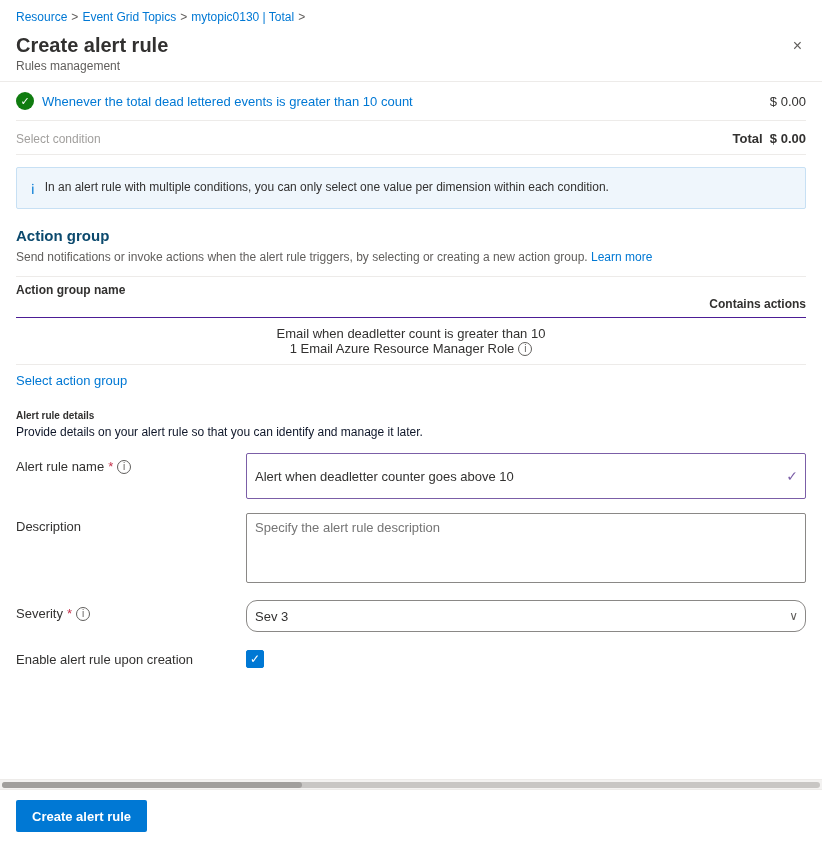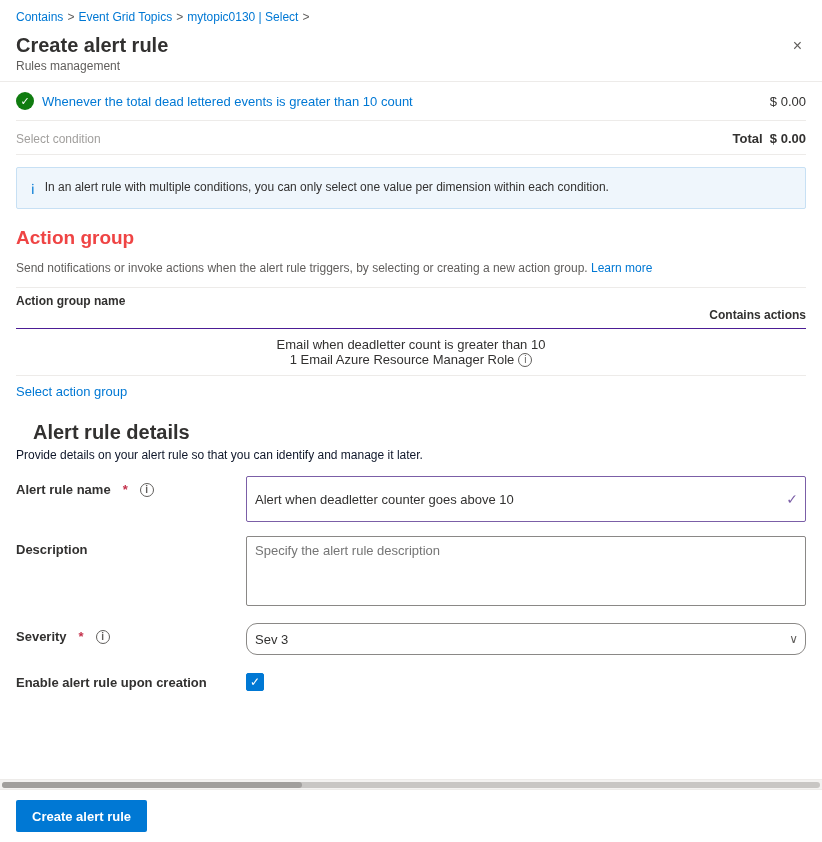--- a/index.html
+++ b/index.html
@@ -131,24 +131,24 @@
     }
     .info-text {
       font-size: 12px;
       color: #323130;
       line-height: 1.5;
     }
     .section {
       margin-top: 18px;
     }
     .section-title {
-      font-size: 19px;
+      font-size: 15px;
       font-weight: 600;
-      color: #ef4444;
-      margin-bottom: 10px;
+      color: #0c4a6e;
+      margin-bottom: 4px;
     }
     .section-desc {
       font-size: 12px;
       color: #605e5c;
       margin-bottom: 10px;
       line-height: 1.5;
     }
     .section-desc a {
       color: #0078d4;
       text-decoration: none;
@@ -199,44 +199,43 @@
       cursor: pointer;
       text-decoration: none;
       display: inline-block;
       margin-top: 8px;
       margin-bottom: 4px;
     }
     .form-section {
       margin-top: 18px;
     }
     .form-section-title {
-      font-size: 20px;
+      font-size: 10px;
       font-weight: 600;
       margin-bottom: 4px;
-      margin-left: 17px;
     }
     .form-section-desc {
       font-size: 12px;
       color: #0f172a;
       margin-bottom: 14px;
     }
     .form-row {
       display: flex;
       align-items: flex-start;
       margin-bottom: 14px;
     }
     .form-label {
       width: 230px;
       font-size: 13px;
-      font-weight: 700;
+      font-weight: 400;
       color: #323130;
       padding-top: 6px;
       display: flex;
       align-items: center;
-      gap: 12px;
+      gap: 4px;
       flex-shrink: 0;
     }
     .required-star {
       color: #c4314b;
     }
     .form-control-wrap {
       flex: 1;
     }
     .text-input {
       width: 100%;
@@ -367,25 +366,25 @@
     .chevron-sep {
       color: #605e5c;
     }
   </style>
 </head>
 <body>
 
 <div class="page-container">
 
   <div class="breadcrumb">
-    <a href="#">Contains</a>
+    <a href="#">Resource</a>
     <span class="chevron-sep">&gt;</span>
     <a href="#">Event Grid Topics</a>
     <span class="chevron-sep">&gt;</span>
-    <a href="#">mytopic0130 | Select</a>
+    <a href="#">mytopic0130 | Total</a>
     <span class="chevron-sep">&gt;</span>
   </div>
 
   <div class="header">
     <div class="header-left">
       <h1>Create alert rule</h1>
       <div class="subtitle">Rules management</div>
     </div>
     <button class="close-btn">×</button>
   </div>

